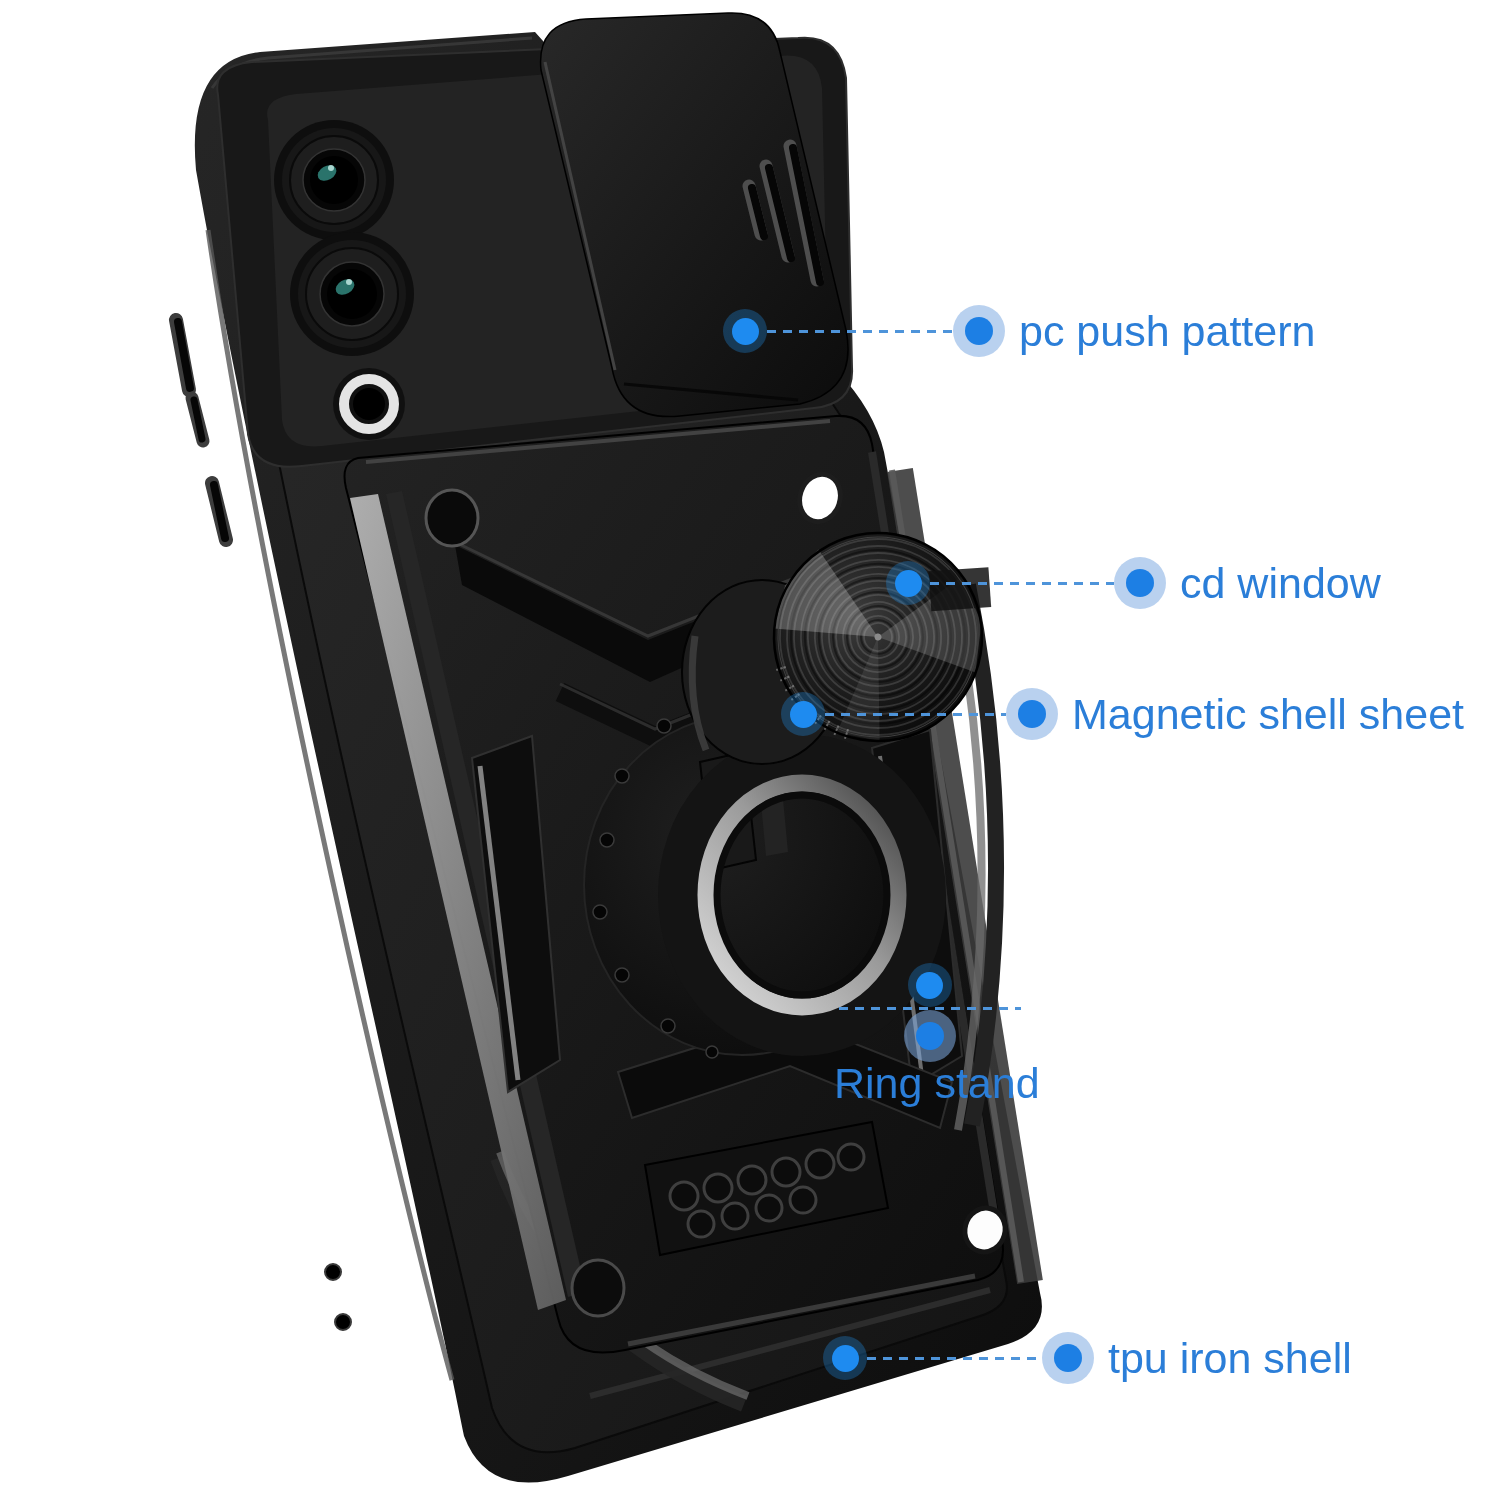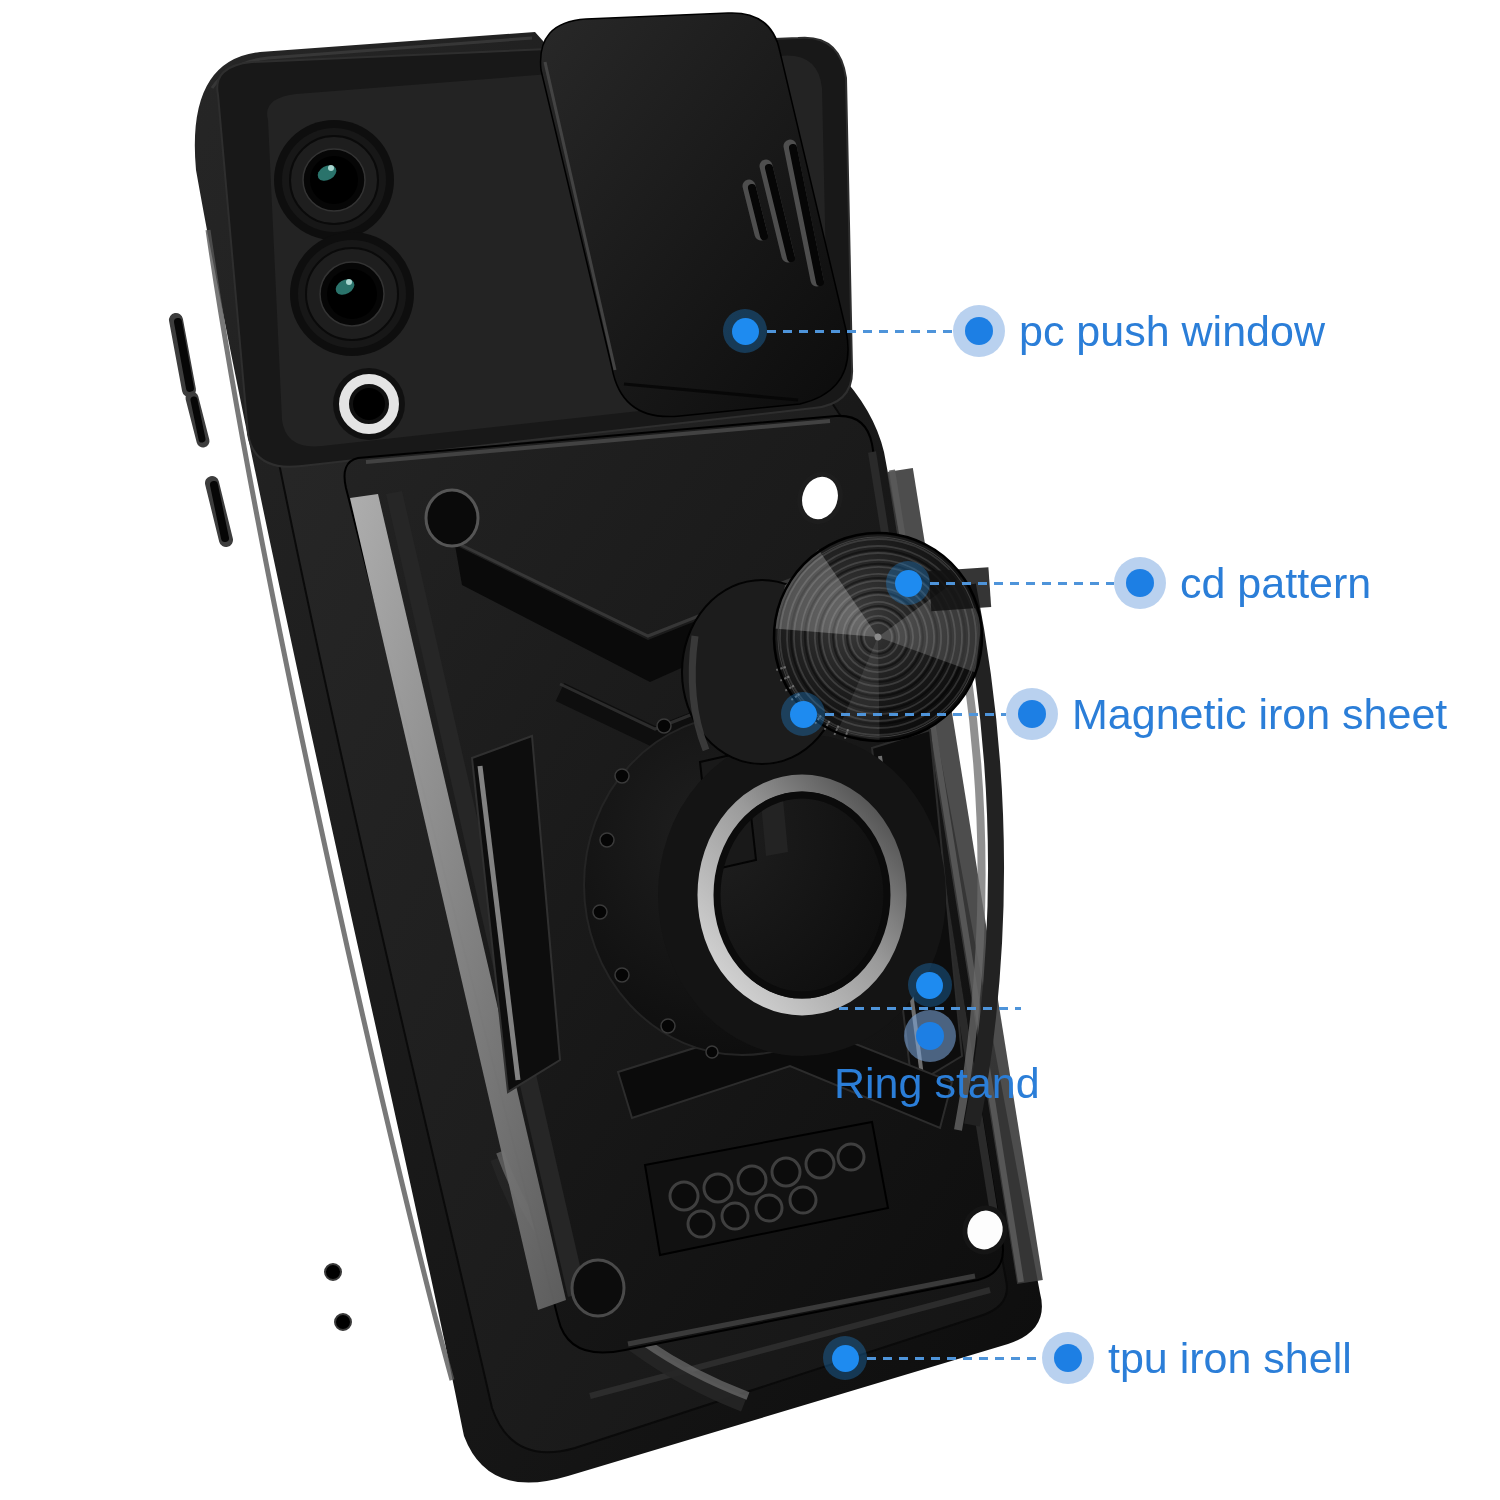--- a/index.html
+++ b/index.html
@@ -271,43 +271,43 @@
   </svg>
 
   <div class="callout co1">
     <span class="p-dot">
         <i></i>
       </span>
     <span class="c-line"></span>
     <span class="l-dot">
         <i></i>
       </span>
-    <span class="c-label">pc push window</span>
+    <span class="c-label">pc push pattern</span>
   </div>
 
   <div class="callout co2">
     <span class="p-dot">
         <i></i>
       </span>
     <span class="c-line"></span>
     <span class="l-dot">
         <i></i>
       </span>
-    <span class="c-label">cd pattern</span>
+    <span class="c-label">cd window</span>
   </div>
 
   <div class="callout co3">
     <span class="p-dot">
         <i></i>
       </span>
     <span class="c-line"></span>
     <span class="l-dot">
         <i></i>
       </span>
-    <span class="c-label">Magnetic iron sheet</span>
+    <span class="c-label">Magnetic shell sheet</span>
   </div>
 
   <div class="callout co4">
     <span class="p-dot">
         <i></i>
       </span>
     <span class="c-line"></span>
     <span class="l-dot">
         <i></i>
       </span>

